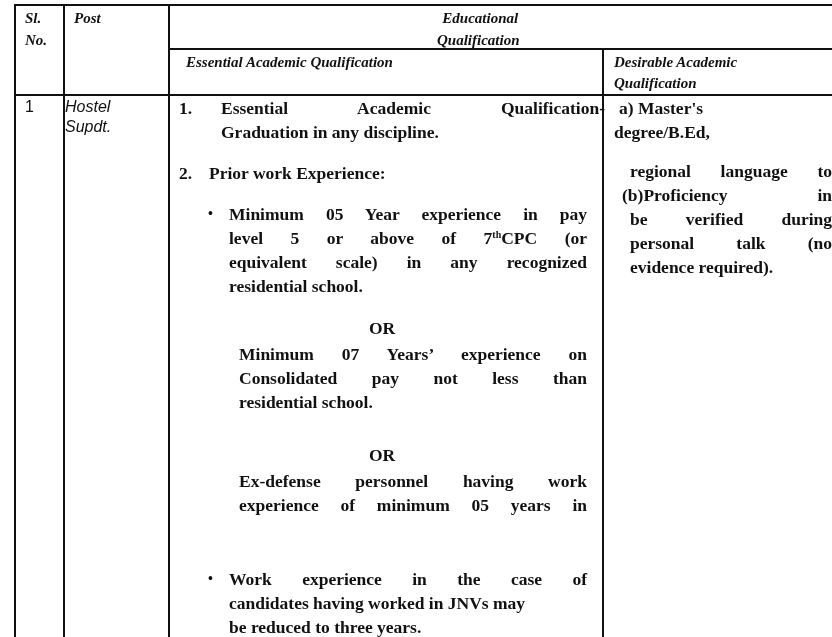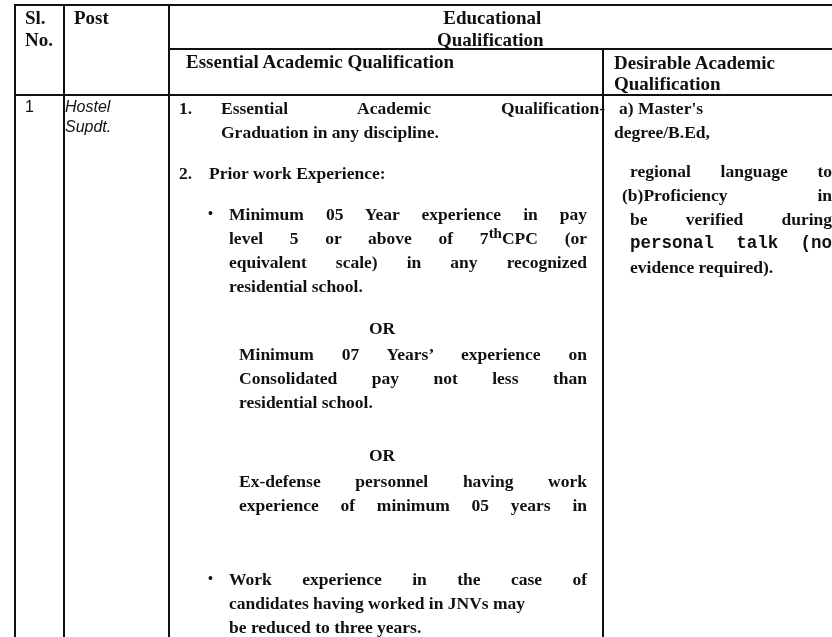--- a/index.html
+++ b/index.html
@@ -3,27 +3,27 @@
 <meta charset="utf-8">
 <style>
   html, body { margin:0; padding:0; background:#ffffff; }
   body { width:832px; height:637px; overflow:hidden; position:relative;
          font-family:"DejaVu Serif", "Liberation Serif", serif; color:#111; }
   .page { position:absolute; left:0; top:0; width:832px; height:637px; overflow:hidden; }
   .line { position:absolute; background:#111; }
   .h { height:1.6px; }
   .v { width:1.6px; }
   .t { position:absolute; white-space:nowrap; }
-  .hdr { font-size:19px; font-weight:bold; line-height:22px; font-family:"Liberation Serif","DejaVu Serif",serif; }
+  .hdr { font-size:15px; font-weight:bold; line-height:22px; font-family:"Liberation Serif","DejaVu Serif",serif;font-style:italic; }
   .body { font-size:17.5px; font-weight:bold; line-height:24px; font-family:"Liberation Serif","DejaVu Serif",serif; }
   .reg { font-size:16px; font-weight:normal; line-height:20px; font-family:"Liberation Sans","DejaVu Sans",sans-serif; }
   .just { text-align:justify; text-align-last:justify; white-space:nowrap; display:block; }
   .blk { position:absolute; }
   .blk .row { display:block; }
-  sup { font-size:15px; line-height:0; vertical-align:6px; }
+  sup { font-size:10px; line-height:0; vertical-align:6px; }
 </style>
 </head>
 <body>
 
 <div class="page">
 
   <div class="line h" style="left:14px; top:4px; width:830px;"></div>
   <div class="line h" style="left:168px; top:48px; width:670px;"></div>
   <div class="line h" style="left:14px; top:94px; width:830px;"></div>
   <div class="line v" style="left:14px; top:4px; height:640px;"></div>
@@ -96,17 +96,17 @@
 
   <div class="blk body" style="left:614px; top:96px; width:220px;">
     <span class="row" style="padding-left:5px;">a) Master's</span>
     <span class="row">degree/B.Ed,</span>
   </div>
 
   <div class="blk body" style="left:622px; top:159px; width:210px;">
     <span class="just" style="padding-left:8px;">regional language to</span>
     <span class="just">(b)Proficiency in</span>
     <span class="just" style="padding-left:8px;">be verified during</span>
-    <span class="just" style="padding-left:8px;font-family:Liberation Mono, monospace;">personal talk (no</span>
+    <span class="just" style="padding-left:8px;">personal talk (no</span>
     <span class="row" style="padding-left:8px;">evidence required).</span>
   </div>
 
 </div>
 
 </body></html>

